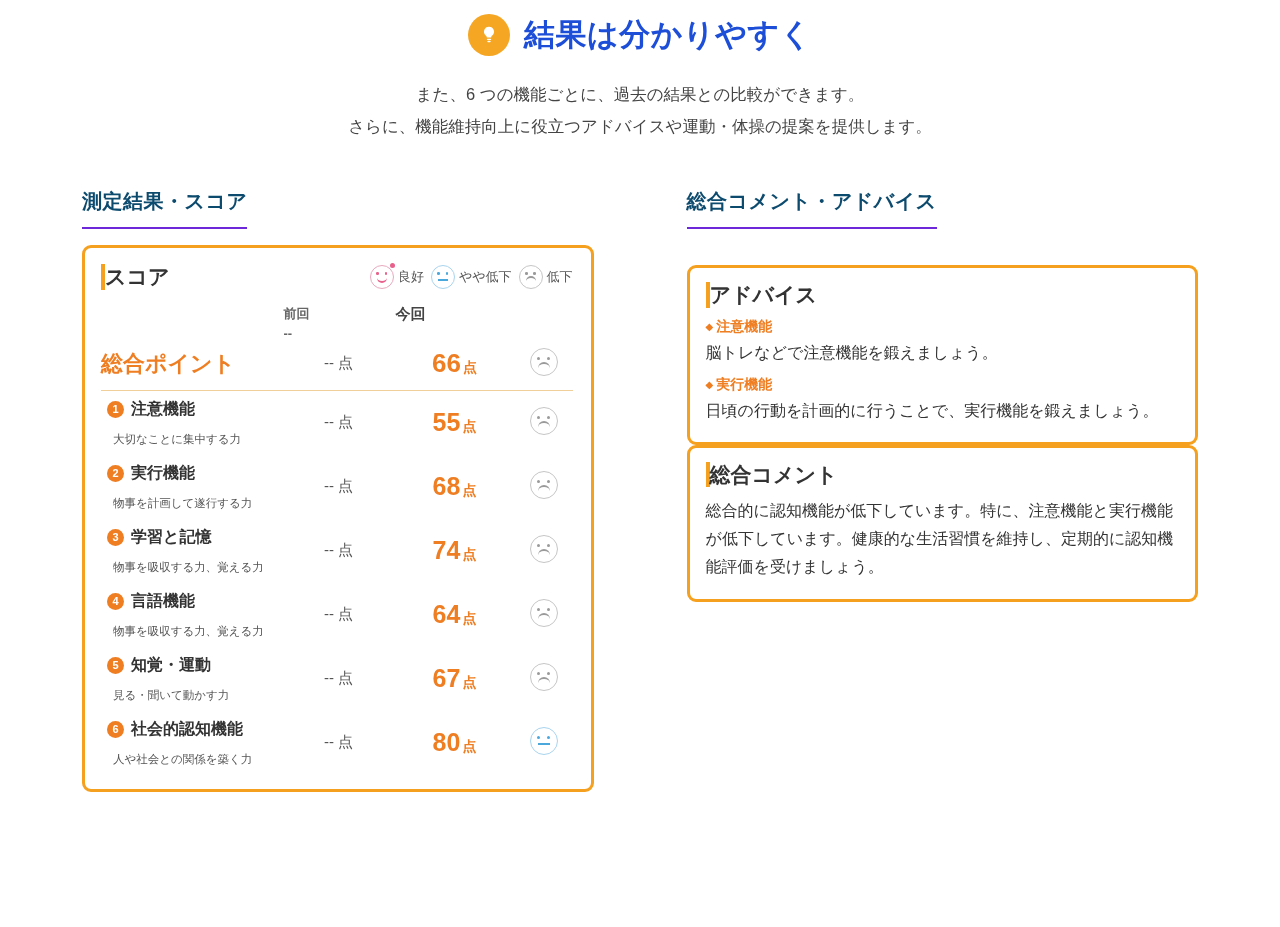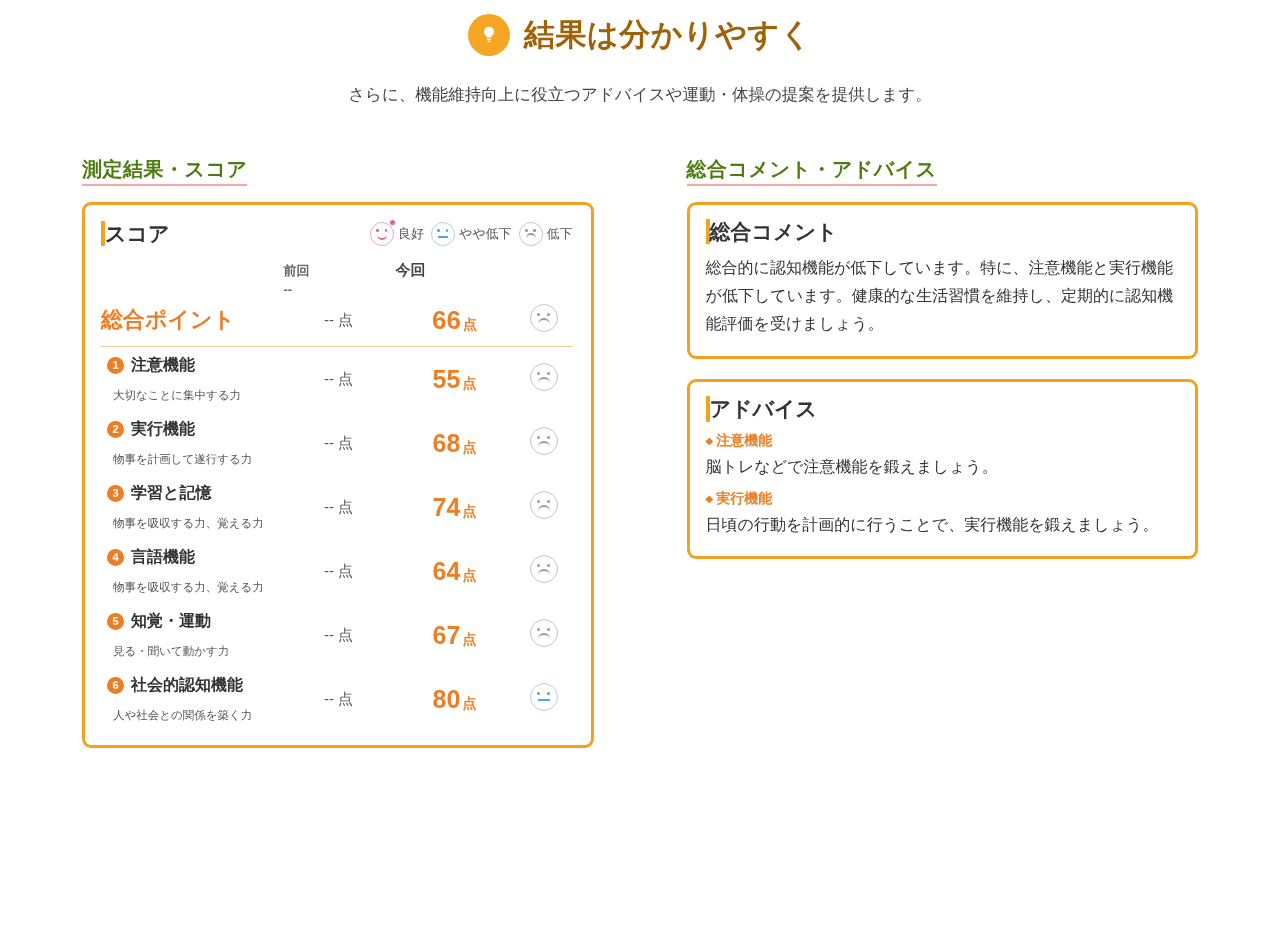--- a/index.html
+++ b/index.html
@@ -35,21 +35,21 @@
     display: flex;
     align-items: center;
     justify-content: center;
     color: #ffffff;
     font-size: 22px;
     line-height: 1;
   }
   .page-title {
     font-size: 31px;
     font-weight: bold;
-    color: #a16207;
+    color: #1d4ed8;
     letter-spacing: 0.5px;
   }
   .lead {
     margin-top: 22px;
     font-size: 16.5px;
     line-height: 1.95;
     color: #444444;
   }
 
   
@@ -59,24 +59,24 @@
     padding: 0 82px;
     margin-top: 46px;
     align-items: flex-start;
   }
   .col-left { width: 540px; }
   .col-right { width: 540px; margin-left: 47px; }
 
   .section-heading {
     font-size: 20px;
     font-weight: bold;
-    color: #4d7c0f;
-    border-bottom: 2px solid #fca5a5;
+    color: #0c4a6e;
+    border-bottom: 2px solid #6d28d9;
     display: inline-block;
-    padding-bottom: 1px;
+    padding-bottom: 12px;
     margin-bottom: 16px;
     letter-spacing: 0.5px;
   }
 
   .card {
     border: 3px solid #f5a01e;
     border-radius: 9px;
     background: #ffffff;
     box-sizing: border-box;
   }
@@ -297,20 +297,21 @@
     <span class="bulb-badge">
       <svg width="20" height="20" viewBox="0 0 24 24" fill="#ffffff" aria-hidden="true">
         <path d="M12 2a6 6 0 0 0-3.6 10.8c.5.4.8.9.9 1.5l.1.7h5.2l.1-.7c.1-.6.4-1.1.9-1.5A6 6 0 0 0 12 2z"></path>
         <rect x="9.4" y="16.4" width="5.2" height="1.6" rx="0.8"></rect>
         <rect x="10" y="19" width="4" height="1.6" rx="0.8"></rect>
       </svg>
     </span>
     <span class="page-title">結果は分かりやすく</span>
   </div>
   <div class="lead">
+    <div>また、6 つの機能ごとに、過去の結果との比較ができます。</div>
     <div>さらに、機能維持向上に役立つアドバイスや運動・体操の提案を提供します。</div>
   </div>
 </div>
 
 <div class="columns">
 
   <div class="col-left">
     <div class="section-heading">測定結果・スコア</div>
 
     <div class="card score-card">
@@ -468,37 +469,37 @@
             </td>
           </tr>
         </tbody>
       </table>
     </div>
   </div>
 
   <div class="col-right">
     <div class="section-heading">総合コメント・アドバイス</div>
 
-    <div class="card comment-card">
-      <div class="card-title">総合コメント</div>
-      <div class="comment-body">総合的に認知機能が低下しています。特に、注意機能と実行機能が低下しています。健康的な生活習慣を維持し、定期的に認知機能評価を受けましょう。</div>
-    </div>
-
     <div class="card advice-card">
       <div class="card-title">アドバイス</div>
 
       <div class="advice-item">
         <div class="advice-label">
           <span class="diamond">◆</span><span>注意機能</span>
         </div>
         <div class="advice-text">脳トレなどで注意機能を鍛えましょう。</div>
       </div>
 
       <div class="advice-item">
         <div class="advice-label">
           <span class="diamond">◆</span><span>実行機能</span>
         </div>
         <div class="advice-text">日頃の行動を計画的に行うことで、実行機能を鍛えましょう。</div>
       </div>
     </div>
+
+    <div class="card comment-card">
+      <div class="card-title">総合コメント</div>
+      <div class="comment-body">総合的に認知機能が低下しています。特に、注意機能と実行機能が低下しています。健康的な生活習慣を維持し、定期的に認知機能評価を受けましょう。</div>
+    </div>
   </div>
 
 </div>
 
 </body></html>

